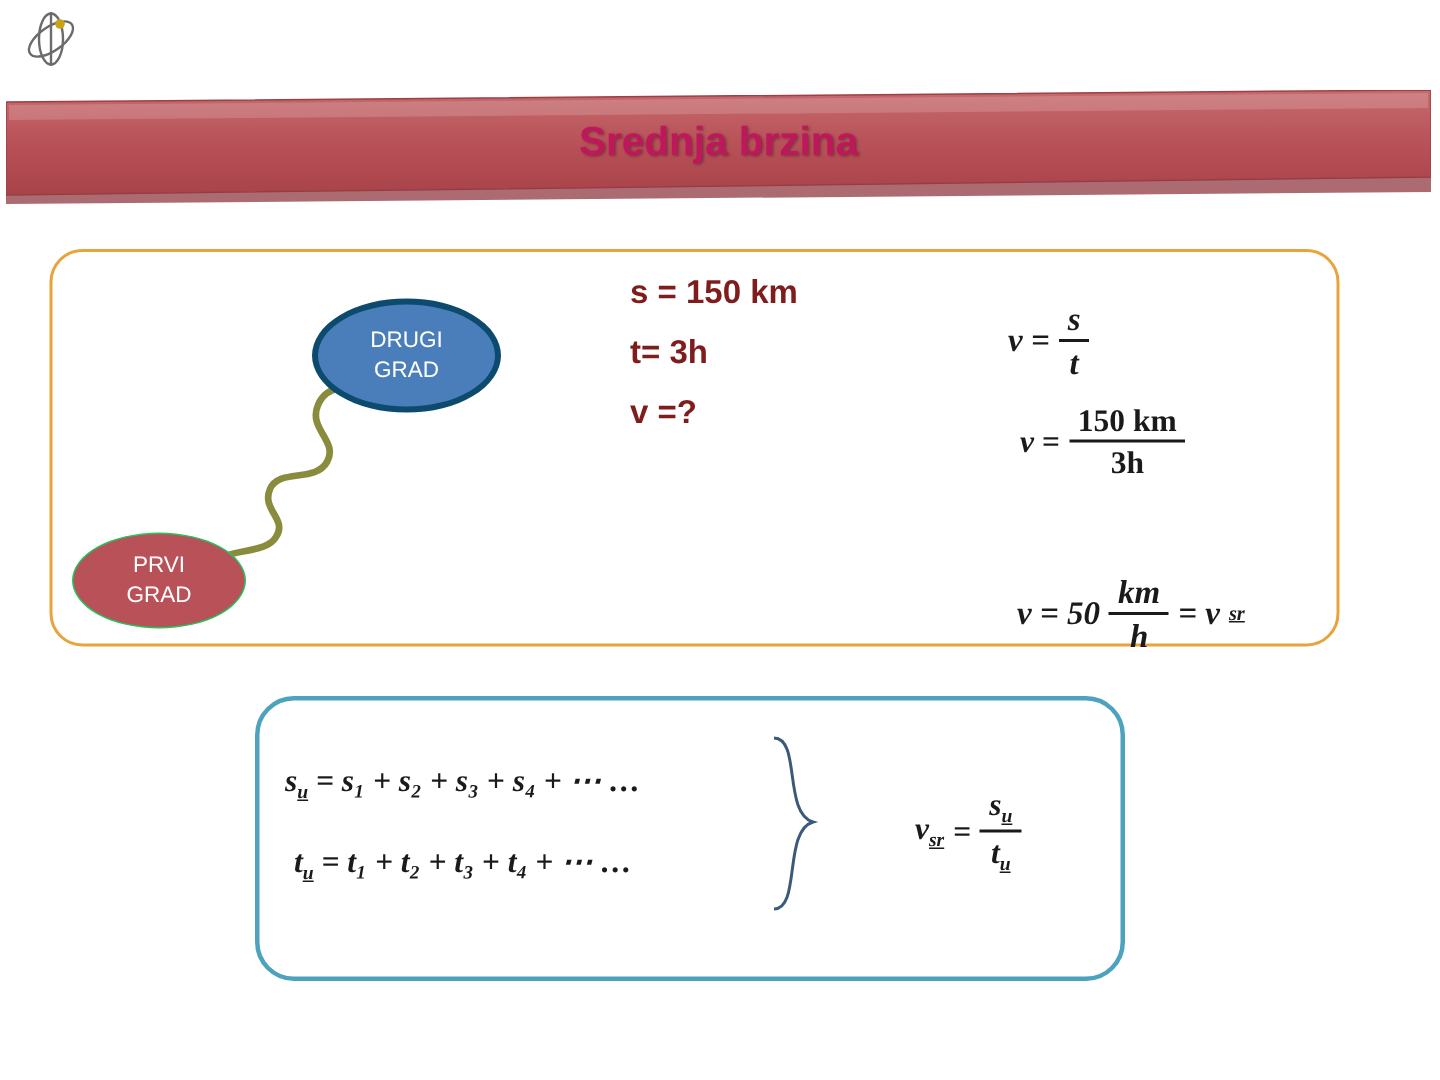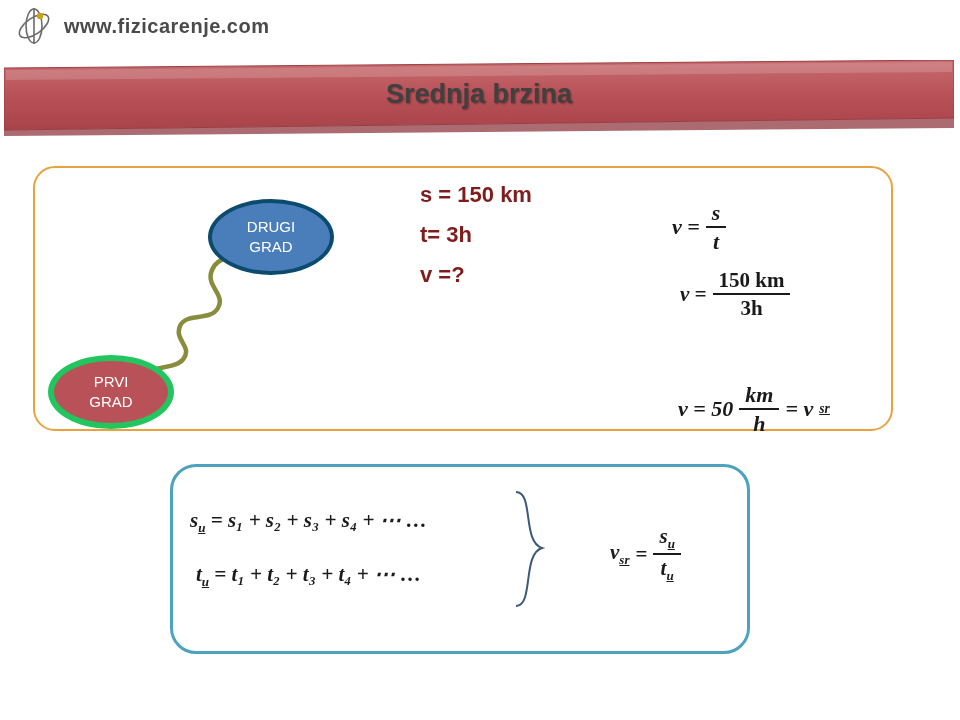--- a/index.html
+++ b/index.html
@@ -55,21 +55,21 @@
   }
   .banner-title {
     position: absolute;
     left: 0;
     top: 0;
     width: 950px;
     height: 68px;
     display: flex;
     align-items: center;
     justify-content: center;
-    color: #404040;
+    color: #be185d;
     font-size: 27px;
     font-weight: bold;
     font-family: "Liberation Sans", sans-serif;
     text-shadow: 1px 1px 2px rgba(0,0,0,0.35);
     pointer-events: none;
   }
 
   
   .panel-top {
     position: absolute;
@@ -115,21 +115,21 @@
     height: 68px;
     background: #4a7ebb;
     border: 4px solid #0c4a6e;
   }
   .city-first {
     left: 48px;
     top: 355px;
     width: 114px;
     height: 62px;
     background: #b85258;
-    border: 6px solid #22c55e;
+    border: 1px solid #22c55e;
   }
   .road {
     position: absolute;
     left: 100px;
     top: 240px;
     width: 160px;
     height: 140px;
     pointer-events: none;
   }
 
@@ -209,21 +209,20 @@
 
 <div class="logo-bar">
   <span class="logo-mark">
     <svg width="40" height="40" viewBox="0 0 40 40">
       <ellipse cx="20" cy="20" rx="8" ry="17" fill="none" stroke="#6b6b6b" stroke-width="1.6"></ellipse>
       <ellipse cx="20" cy="20" rx="17" ry="8" fill="none" stroke="#6b6b6b" stroke-width="1.6" transform="rotate(-35 20 20)"></ellipse>
       <line x1="20" y1="2" x2="20" y2="38" stroke="#6b6b6b" stroke-width="1.6"></line>
       <circle cx="26" cy="10" r="3.2" fill="#c8a415"></circle>
     </svg>
   </span>
-  <span class="logo-text">www.fizicarenje.com</span>
 </div>
 
 <div class="banner">
   <svg width="950" height="80" viewBox="0 0 950 80">
     <defs>
       <linearGradient id="bg1" x1="0" y1="0" x2="0" y2="1">
         <stop offset="0%" stop-color="#c66b6e"></stop>
         <stop offset="50%" stop-color="#b85258"></stop>
         <stop offset="100%" stop-color="#a84349"></stop>
       </linearGradient>

